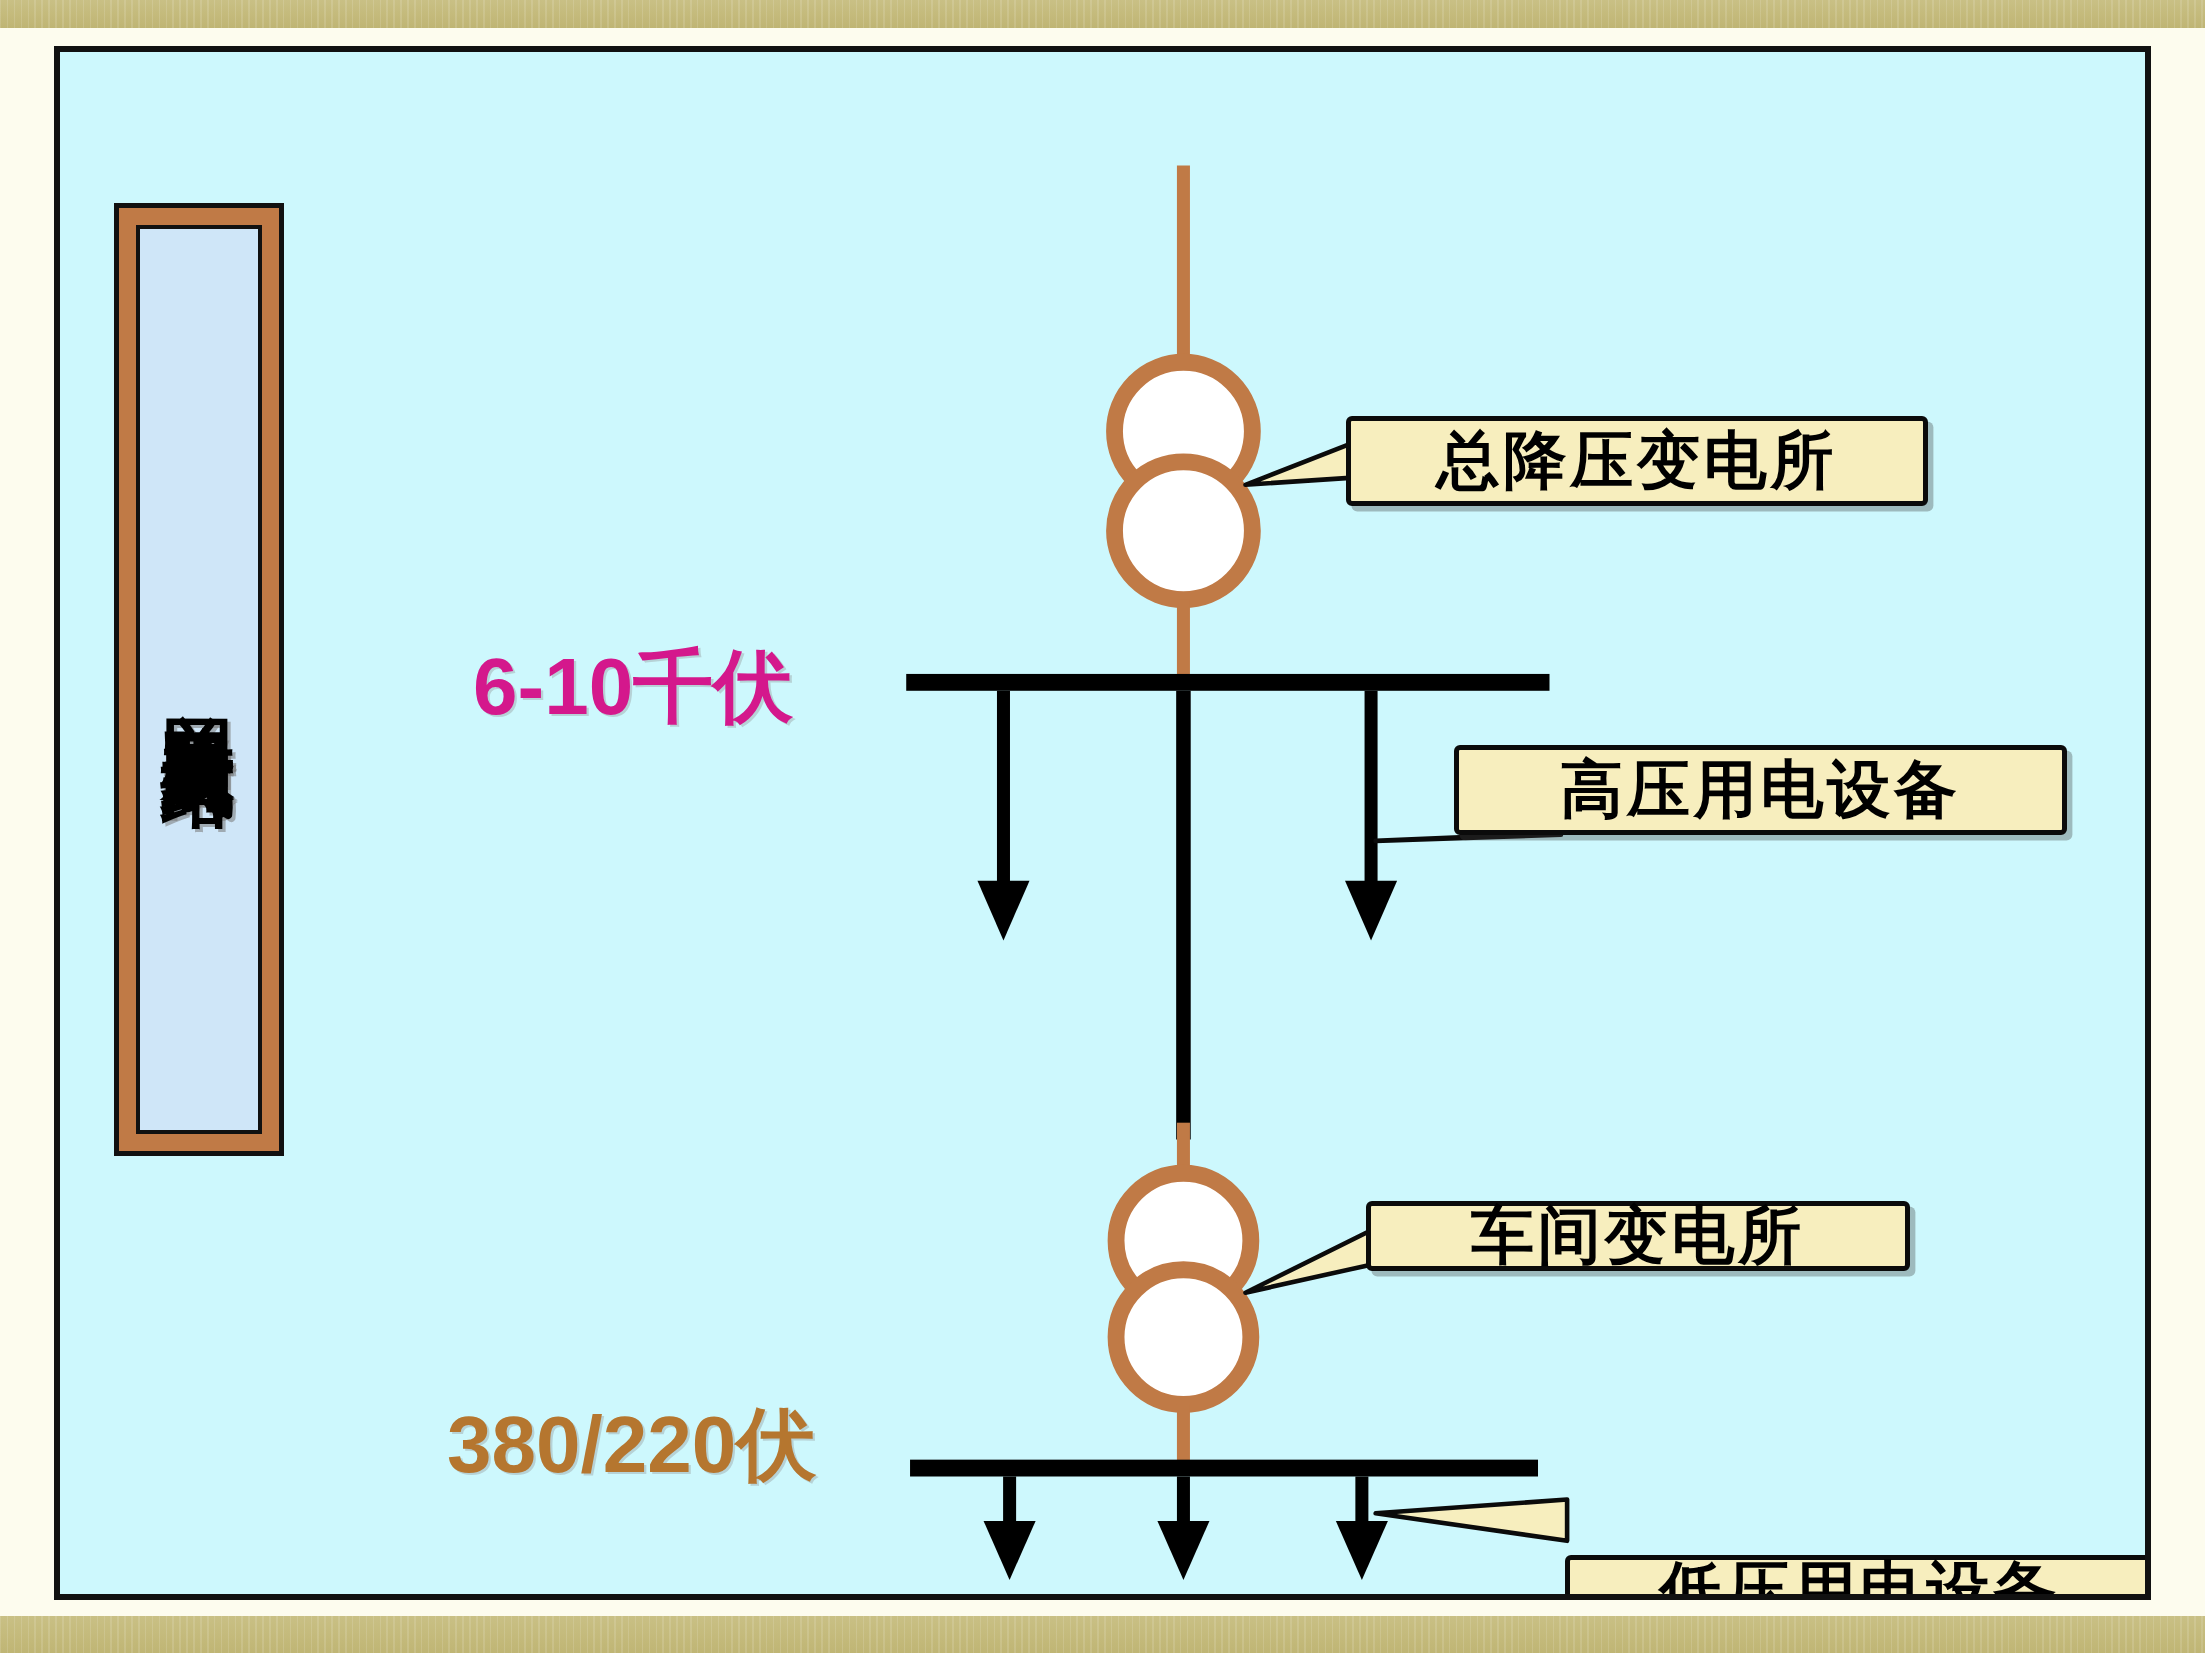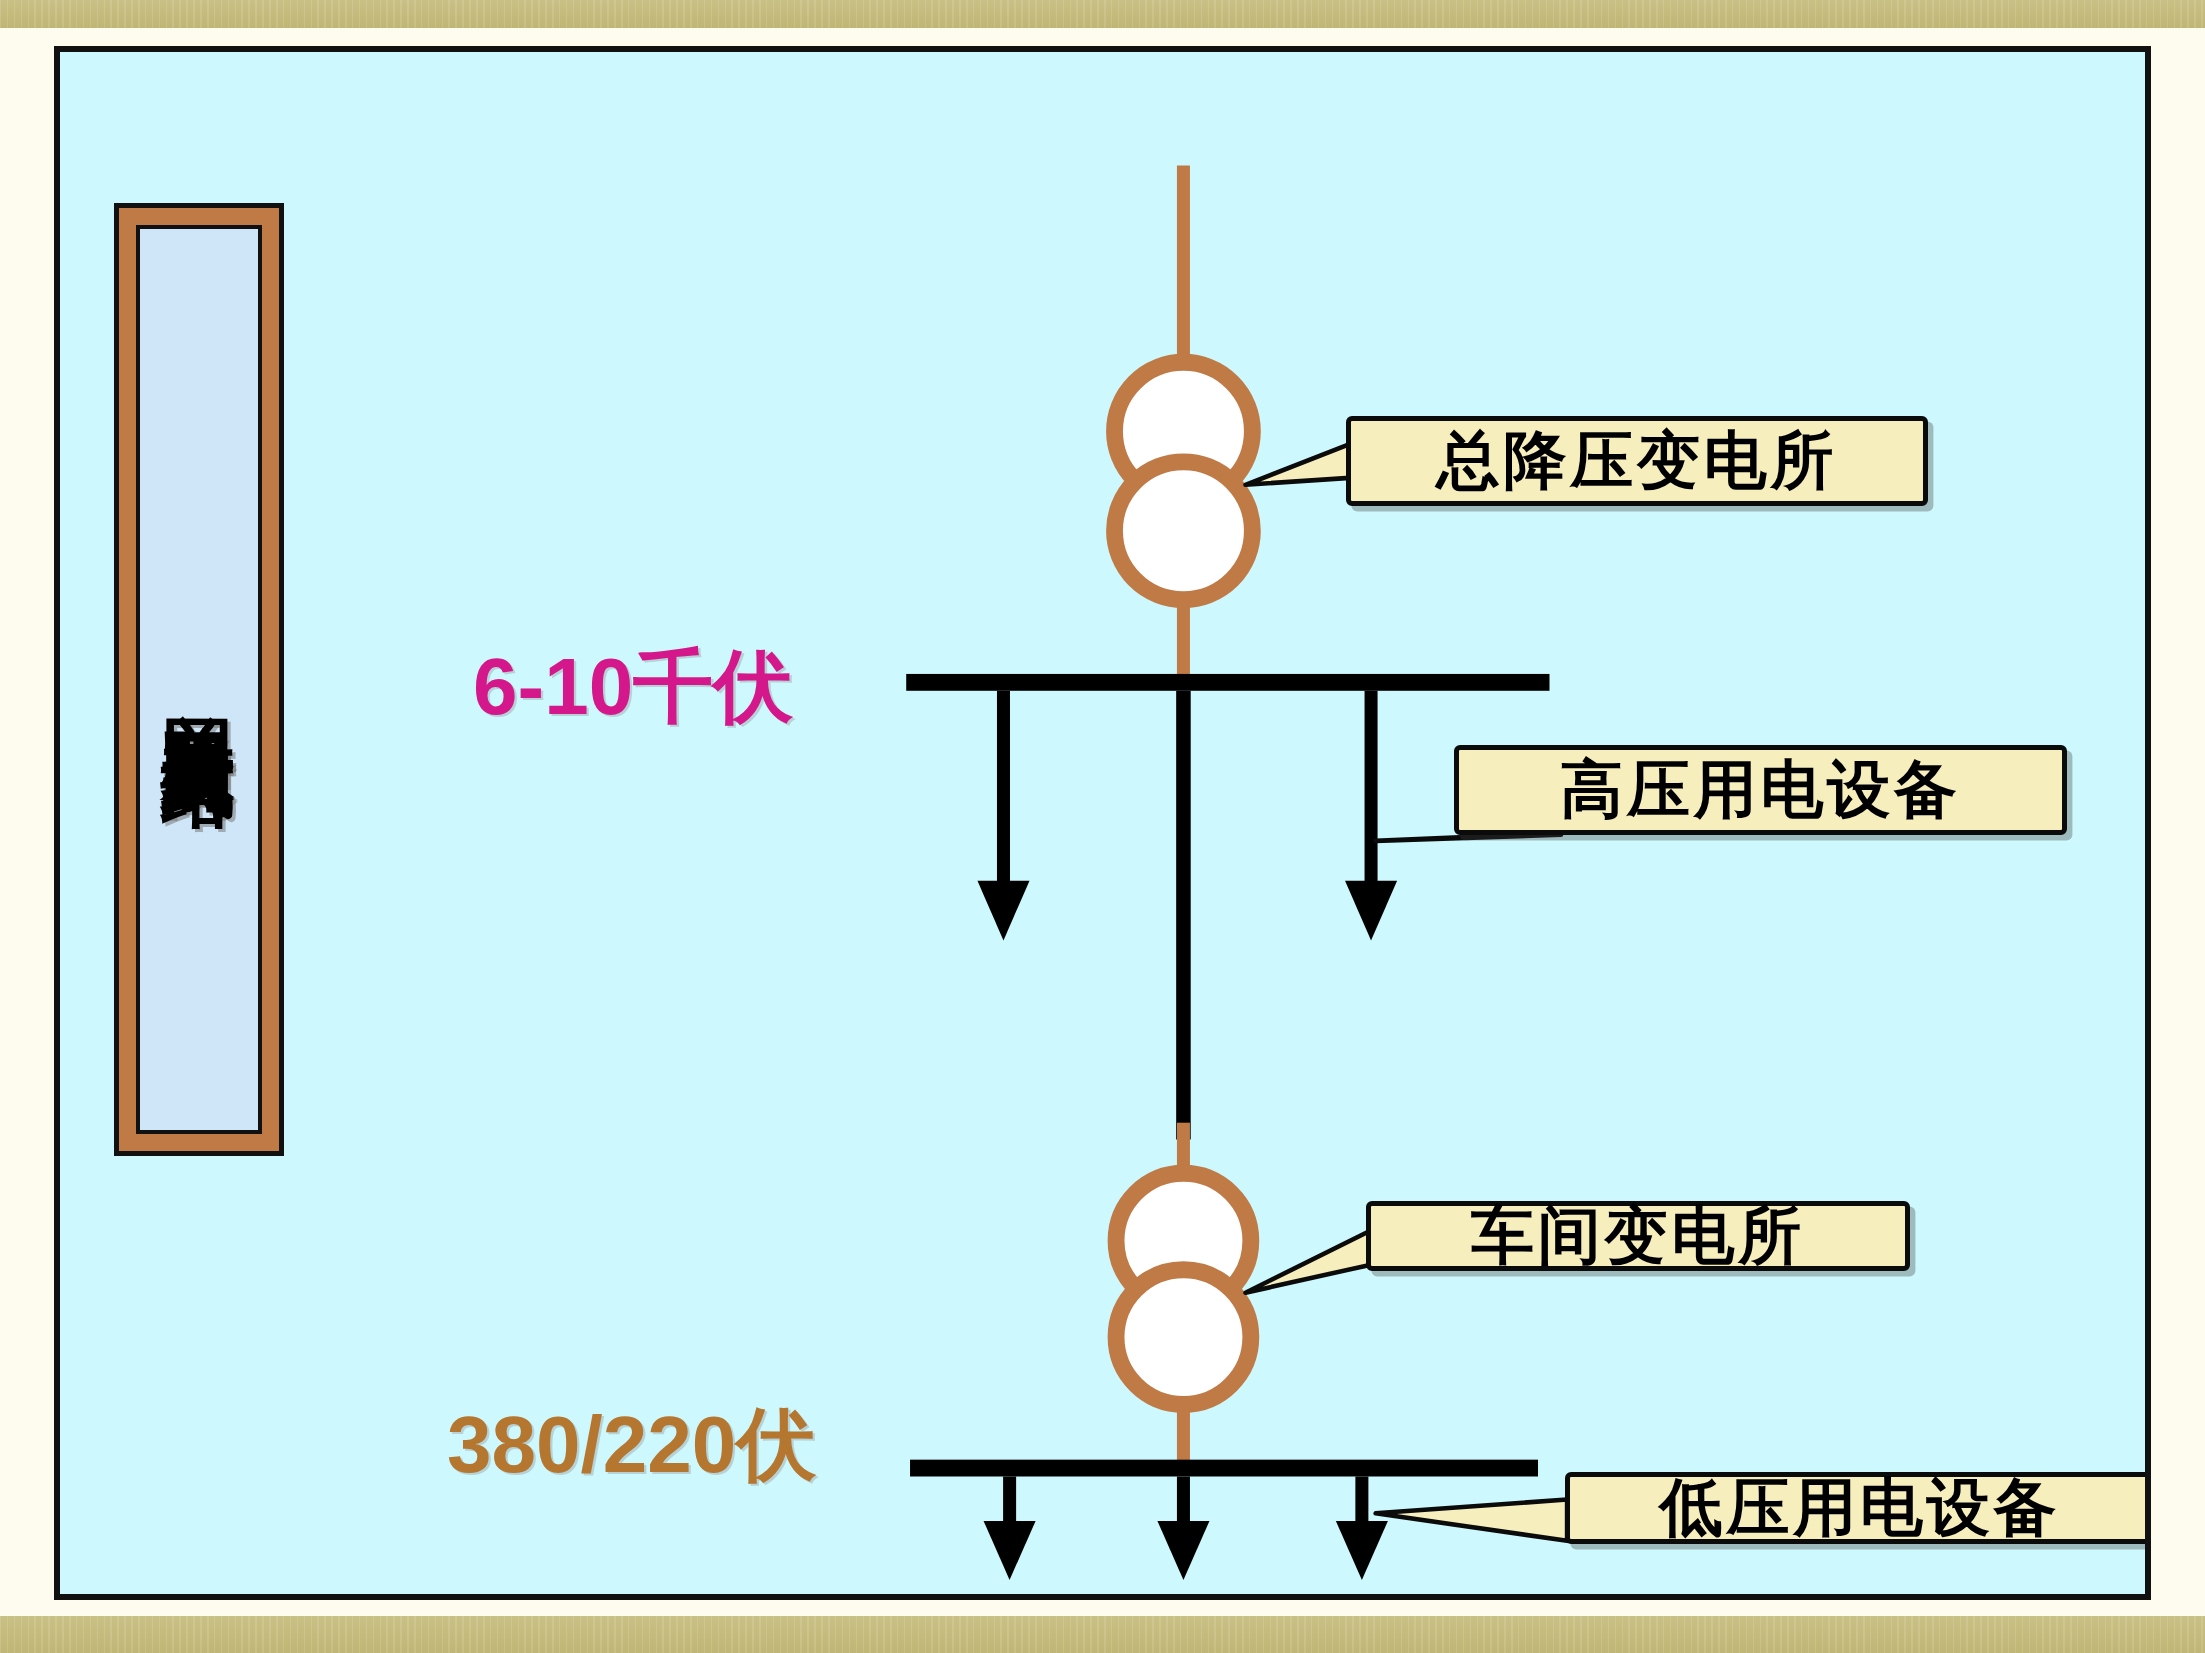--- a/index.html
+++ b/index.html
@@ -138,21 +138,21 @@
     font-family: "DejaVu Serif", "Liberation Serif", serif;
     font-weight: bold;
     font-size: 63px;
     letter-spacing: 3.8px;
     color: #000000;
     white-space: nowrap;
   }
   #callout-main-substation   { left: 1286px; top: 364px;  width: 582px; height: 90px; }
   #callout-hv-equipment      { left: 1394px; top: 693px;  width: 613px; height: 90px; }
   #callout-workshop-substation { left: 1306px; top: 1149px; width: 544px; height: 70px; }
-  #callout-lv-equipment      { left: 1505px; top: 1420px; width: 590px; height: 72px; }
+  #callout-lv-equipment      { left: 1505px; top: 1503px; width: 590px; height: 72px; }
 
   
   #watermark {
     position: absolute;
     left: 1606px;
     top: 1541px;
     font-family: "DejaVu Sans", "Liberation Sans", sans-serif;
     font-weight: bold;
     font-size: 61px;
     letter-spacing: 1.5px;

